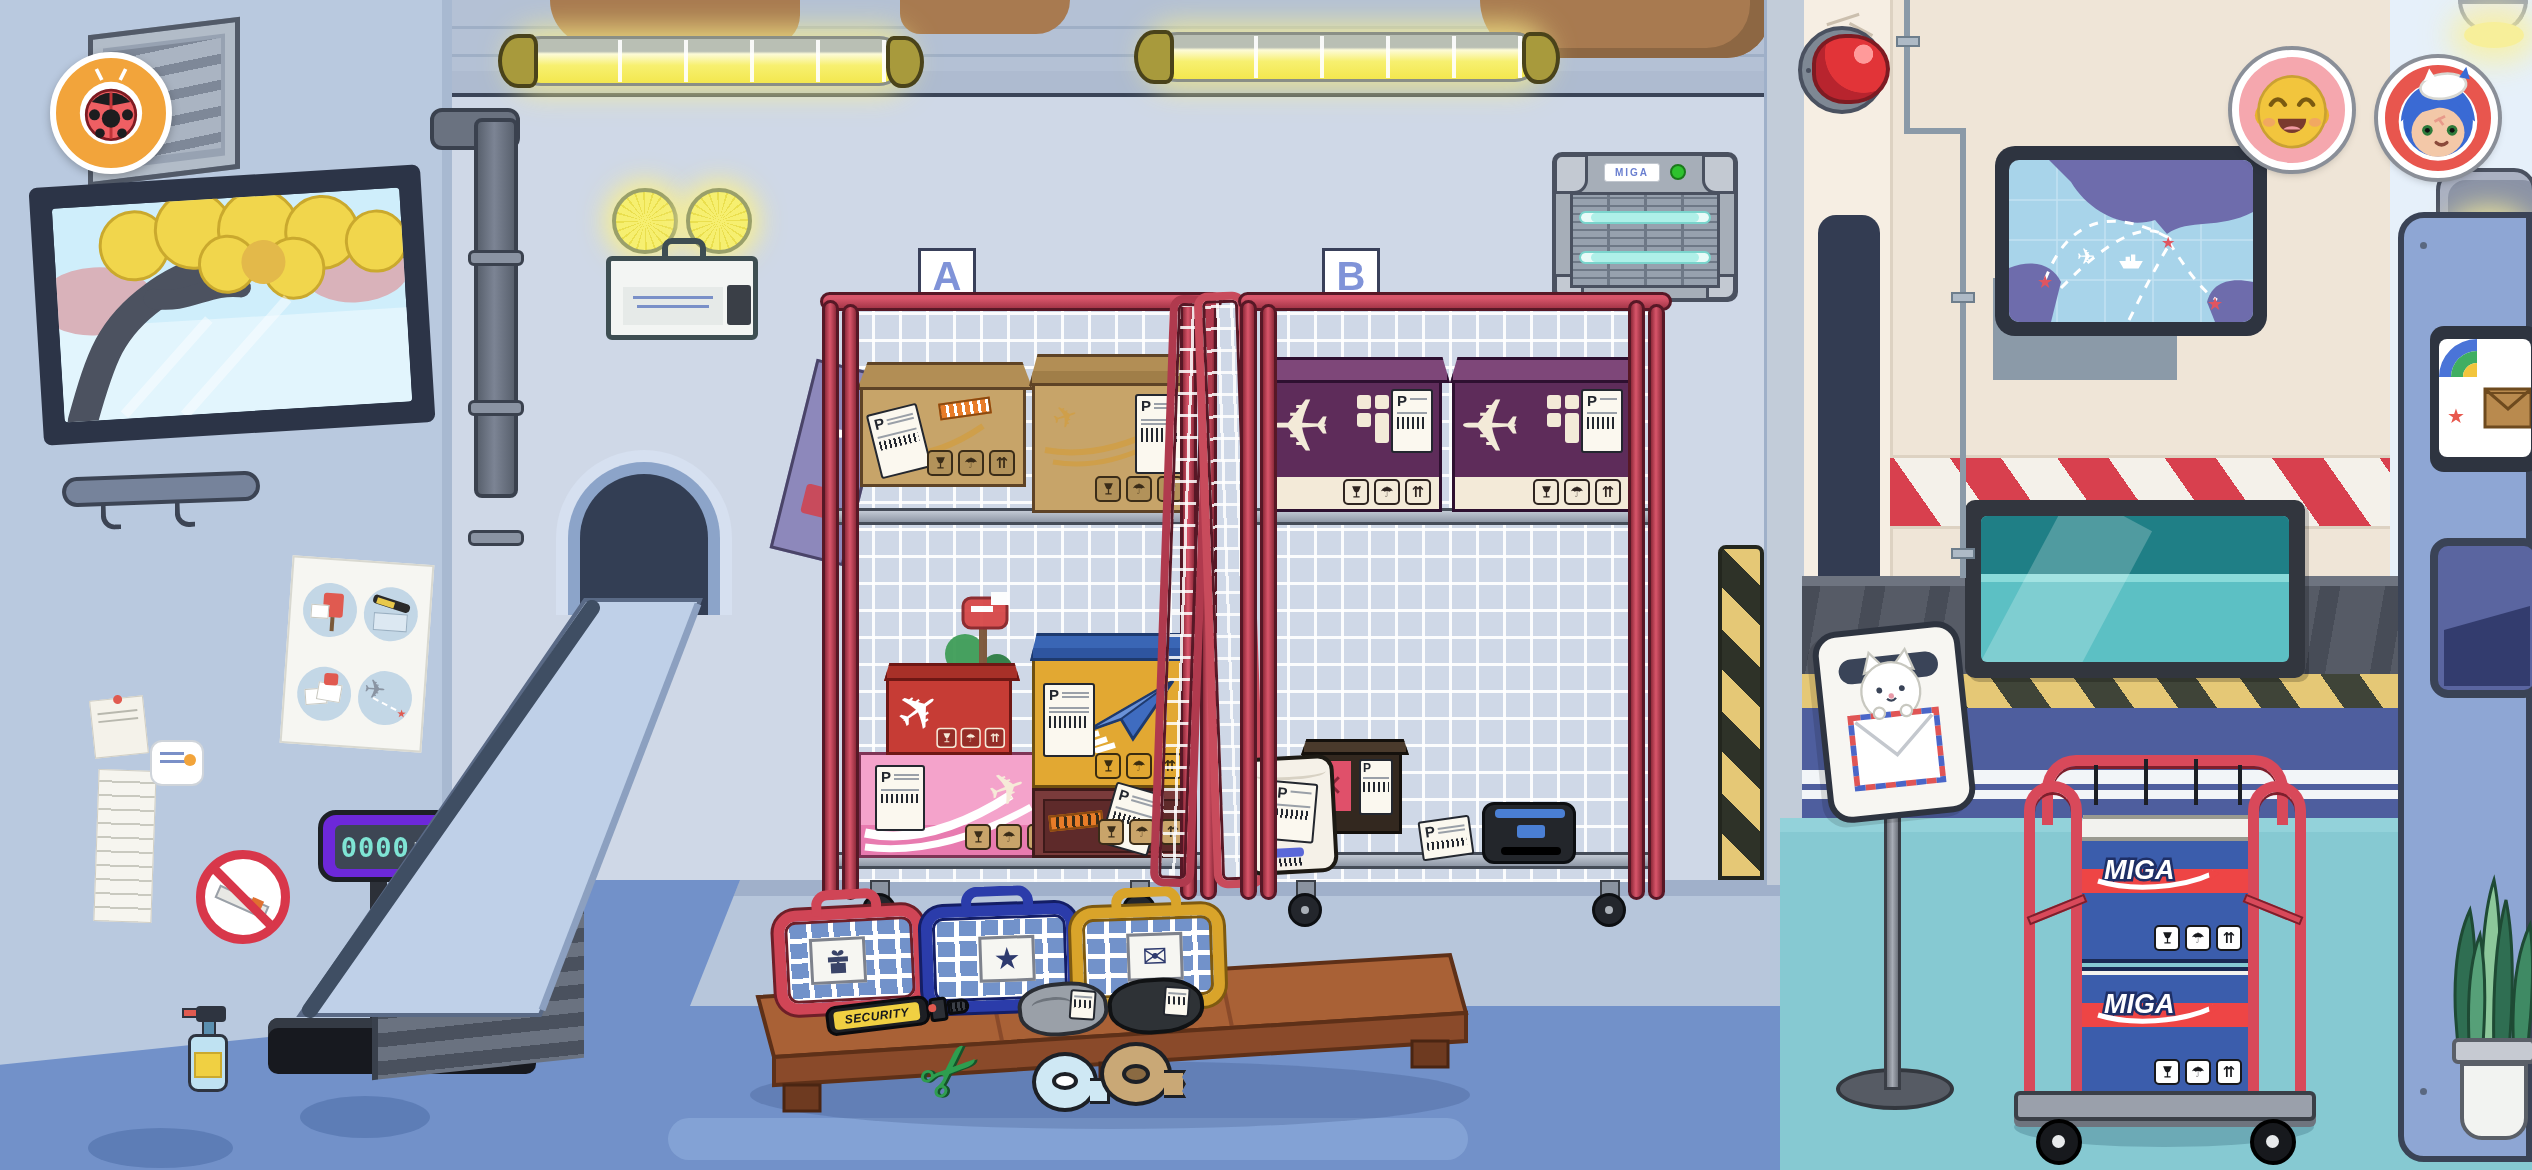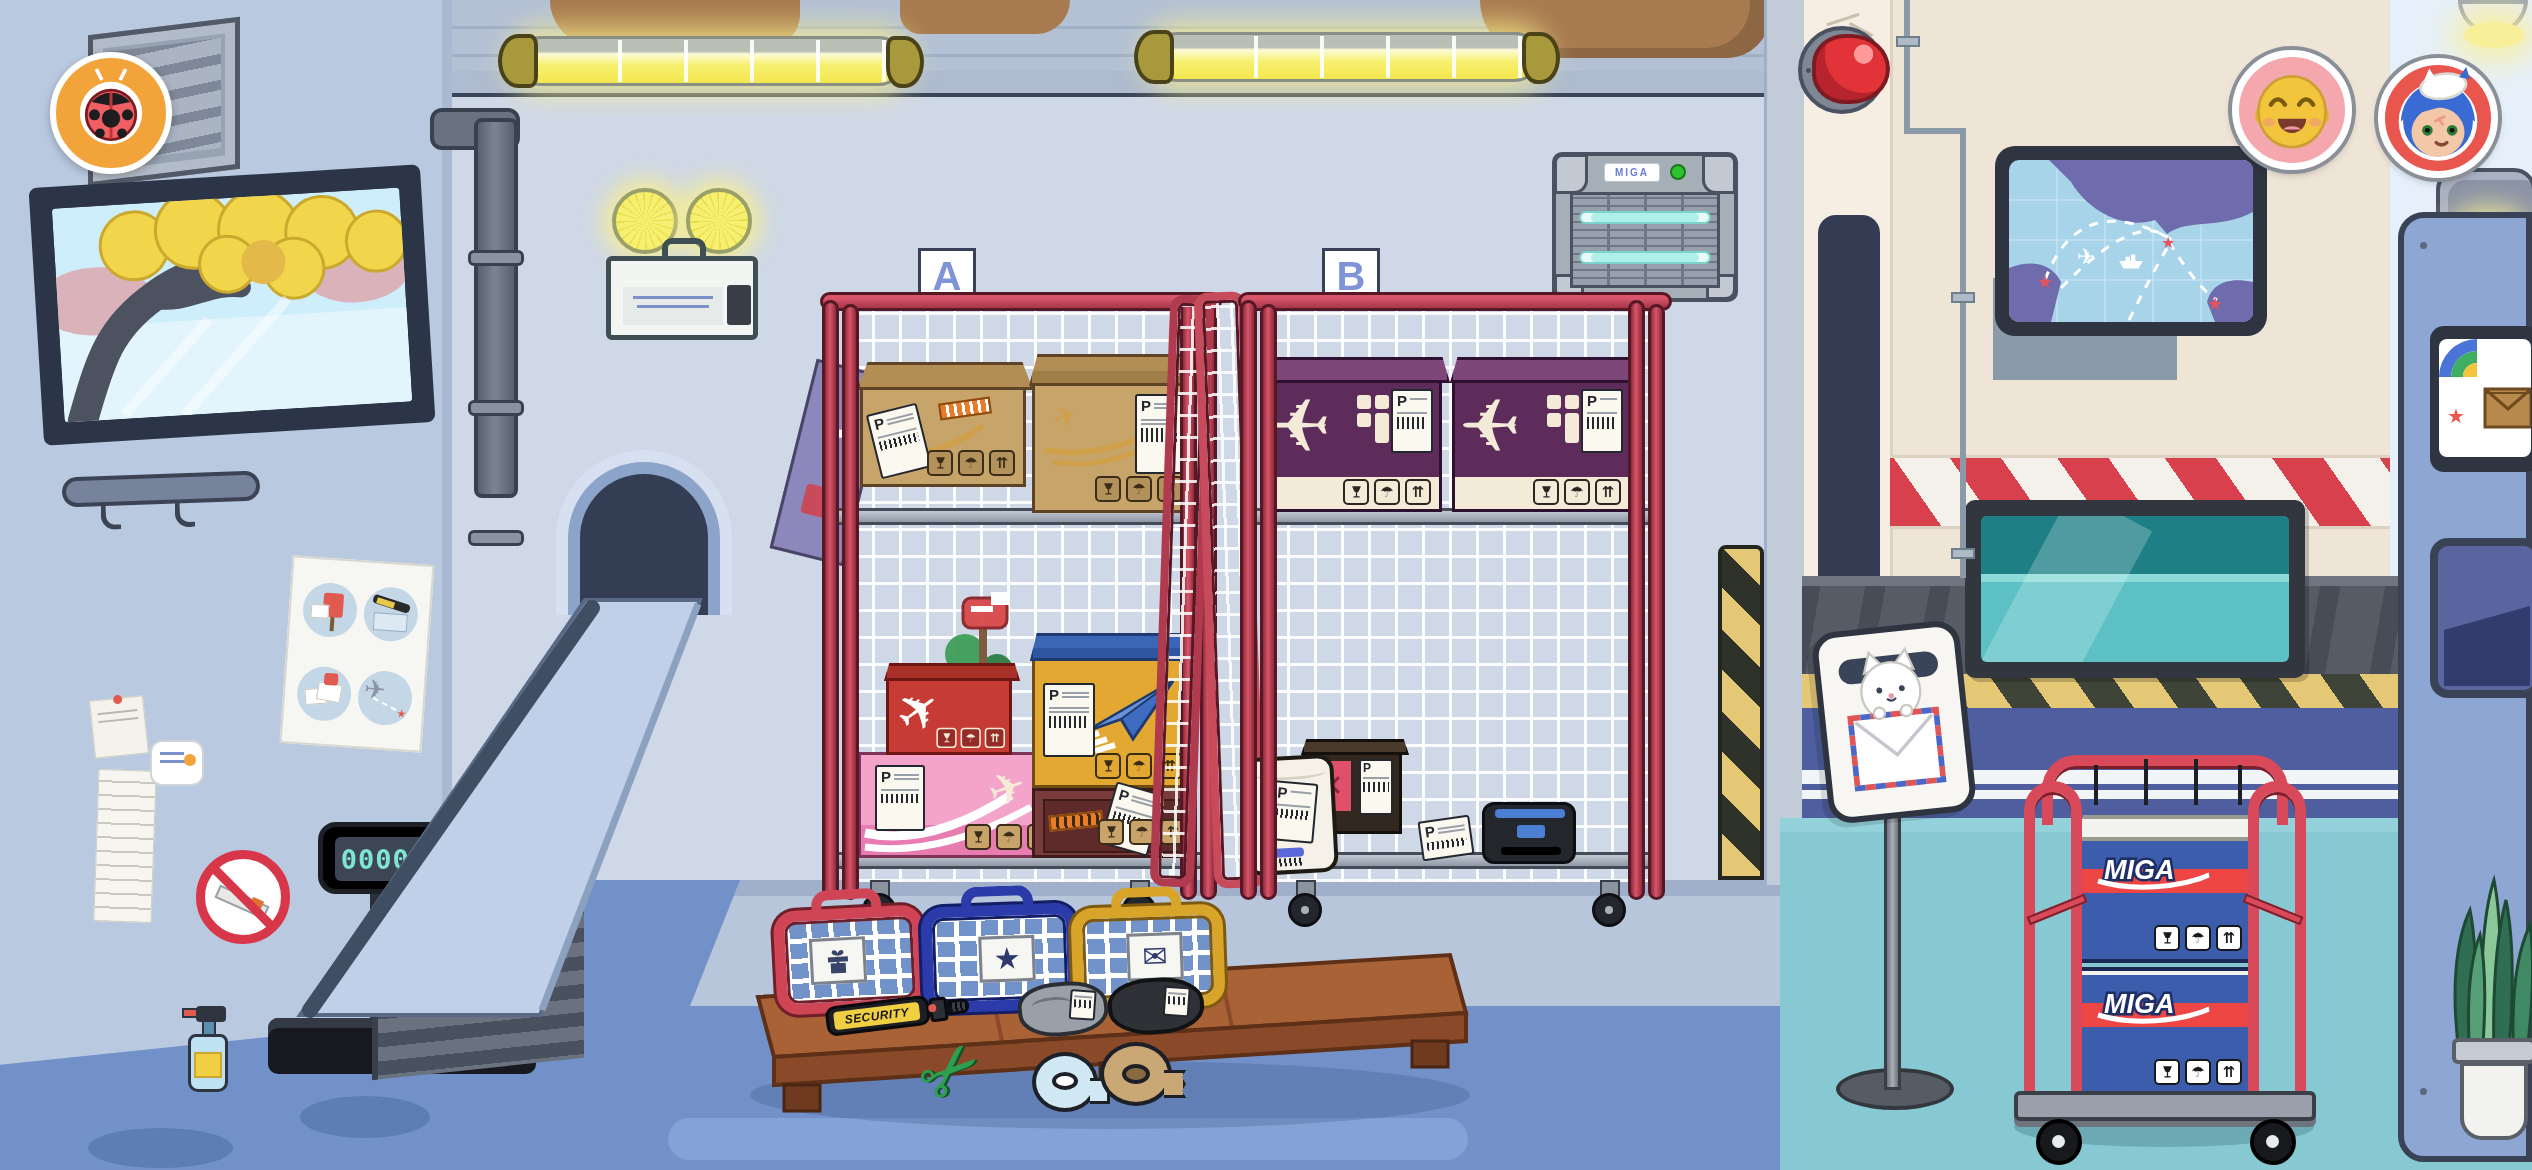--- a/index.html
+++ b/index.html
@@ -183,21 +183,21 @@
   </div>
 
   <div class="abs" style="left:196px;top:850px;width:94px;height:94px;border-radius:50%;background:#fff;border:9px solid #d8374a;">
     <div style="position:absolute;left:10px;top:36px;width:50px;height:10px;background:#e8e8e4;border:2px solid #9aa0a8;transform:rotate(24deg);"></div>
     <div style="position:absolute;left:46px;top:40px;width:12px;height:8px;background:#e07030;transform:rotate(24deg);"></div>
     <div style="position:absolute;left:-4px;top:34px;width:84px;height:9px;background:#d8374a;transform:rotate(45deg);"></div>
   </div>
 
   <div class="abs" style="left:260px;top:806px;width:290px;height:270px;">
     <div class="abs" style="left:110px;top:70px;width:17px;height:150px;background:#2c3038;border-radius:4px;"></div>
-    <div class="abs" style="left:58px;top:4px;width:136px;height:72px;background:#000000;border:5px solid #1d2026;border-radius:18px;margin-top:12px;">
+    <div class="abs" style="left:58px;top:4px;width:136px;height:72px;background:#6d28d9;border:5px solid #1d2026;border-radius:18px;">
       <div class="abs flex" style="left:12px;top:10px;width:102px;height:44px;background:#3d4654;border-radius:6px;gap:4px;">
         <span style="font:bold 27px/1 'DejaVu Sans Mono',monospace;color:#7fe4d4;letter-spacing:1px;">0000</span>
         <span style="font:bold 15px/1 'Liberation Sans',sans-serif;color:#cfd8da;">kg</span>
       </div>
     </div>
     <div class="abs" style="left:8px;top:212px;width:268px;height:56px;background:#17191f;border-radius:10px;box-shadow:inset 0 10px 0 #343a44;"></div>
   </div>
 
   <div class="abs" style="left:178px;top:1000px;width:60px;height:96px;">
     <div class="abs" style="left:10px;top:34px;width:40px;height:58px;background:#bfe2f2;border:3px solid #2e3440;border-radius:8px 8px 10px 10px;"></div>

